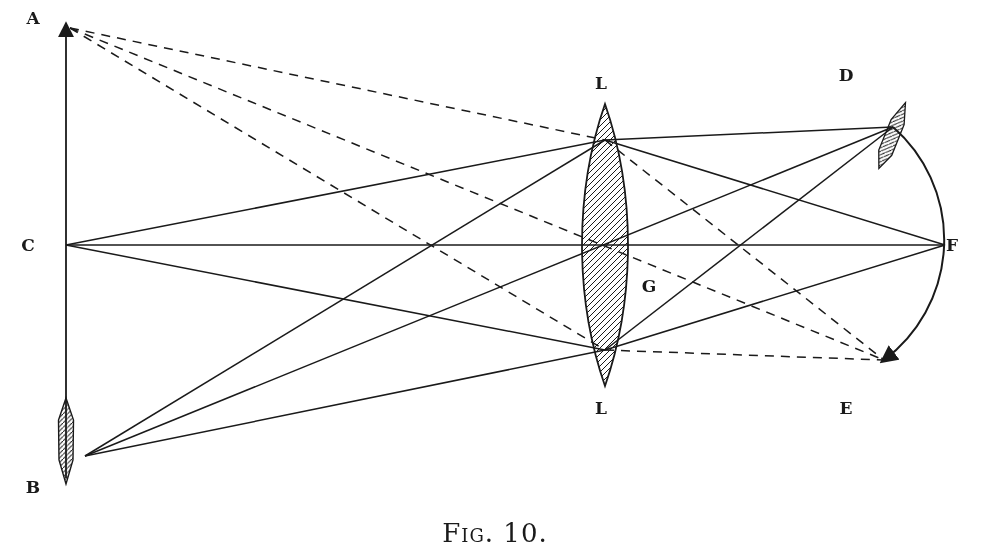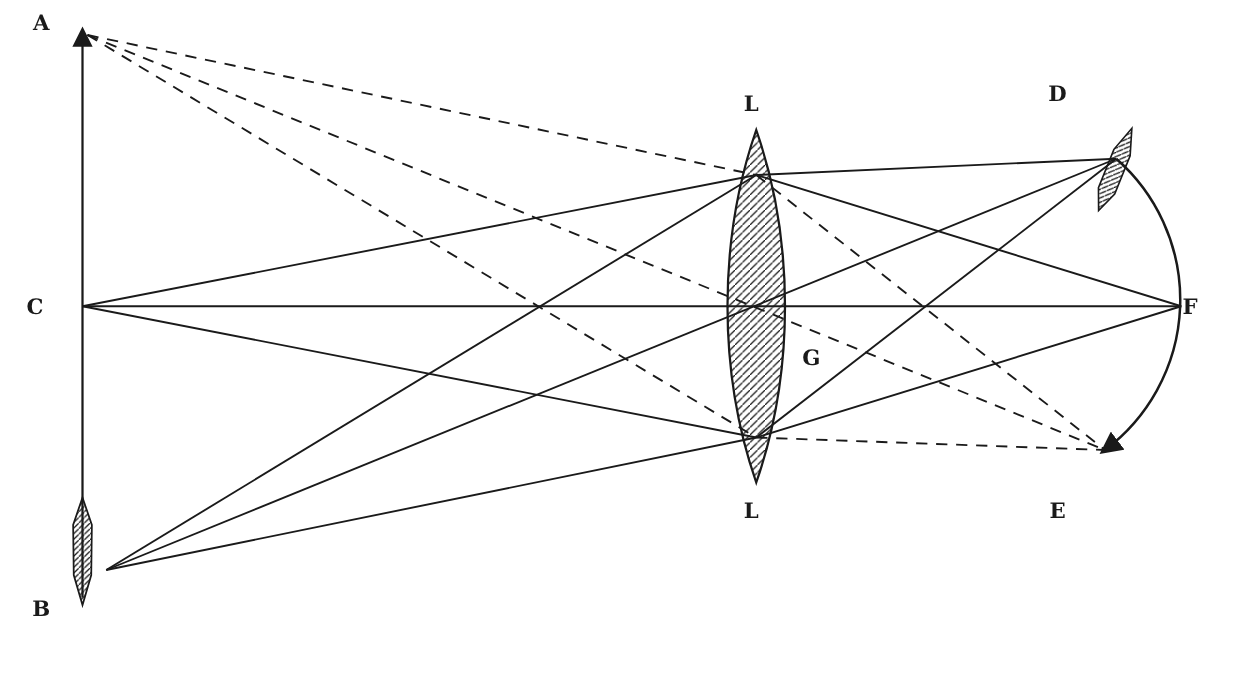--- a/index.html
+++ b/index.html
@@ -97,13 +97,14 @@
       <text class="lbl" x="33" y="493">B</text>
       <text class="lbl" x="601" y="89">L</text>
       <text class="lbl" x="601" y="414">L</text>
       <text class="lbl" x="649" y="292">G</text>
       <text class="lbl" x="846" y="81">D</text>
       <text class="lbl" x="952" y="251">F</text>
       <text class="lbl" x="846" y="414">E</text>
     </g>
   </svg>
 
+  <div class="caption">Fig. 10.</div>
 </div>
 
 </body></html>

